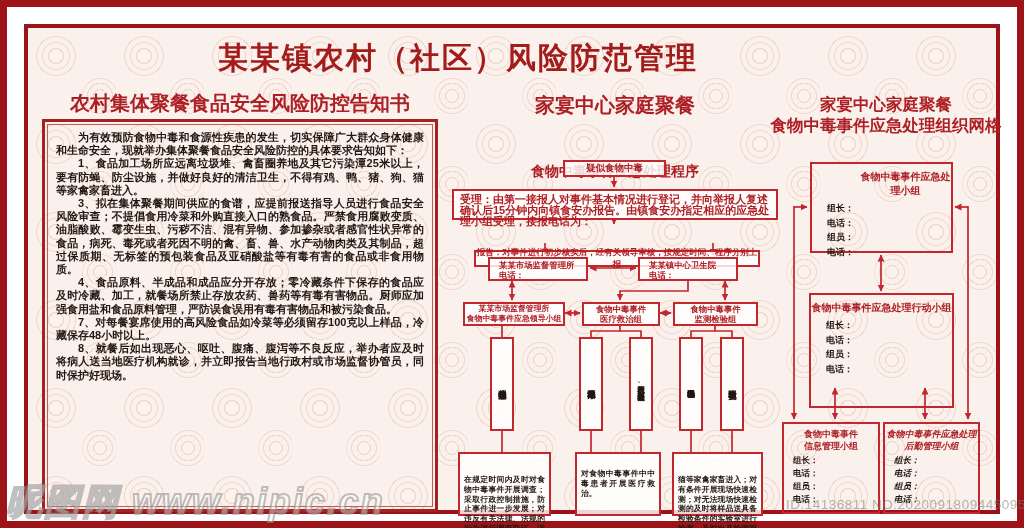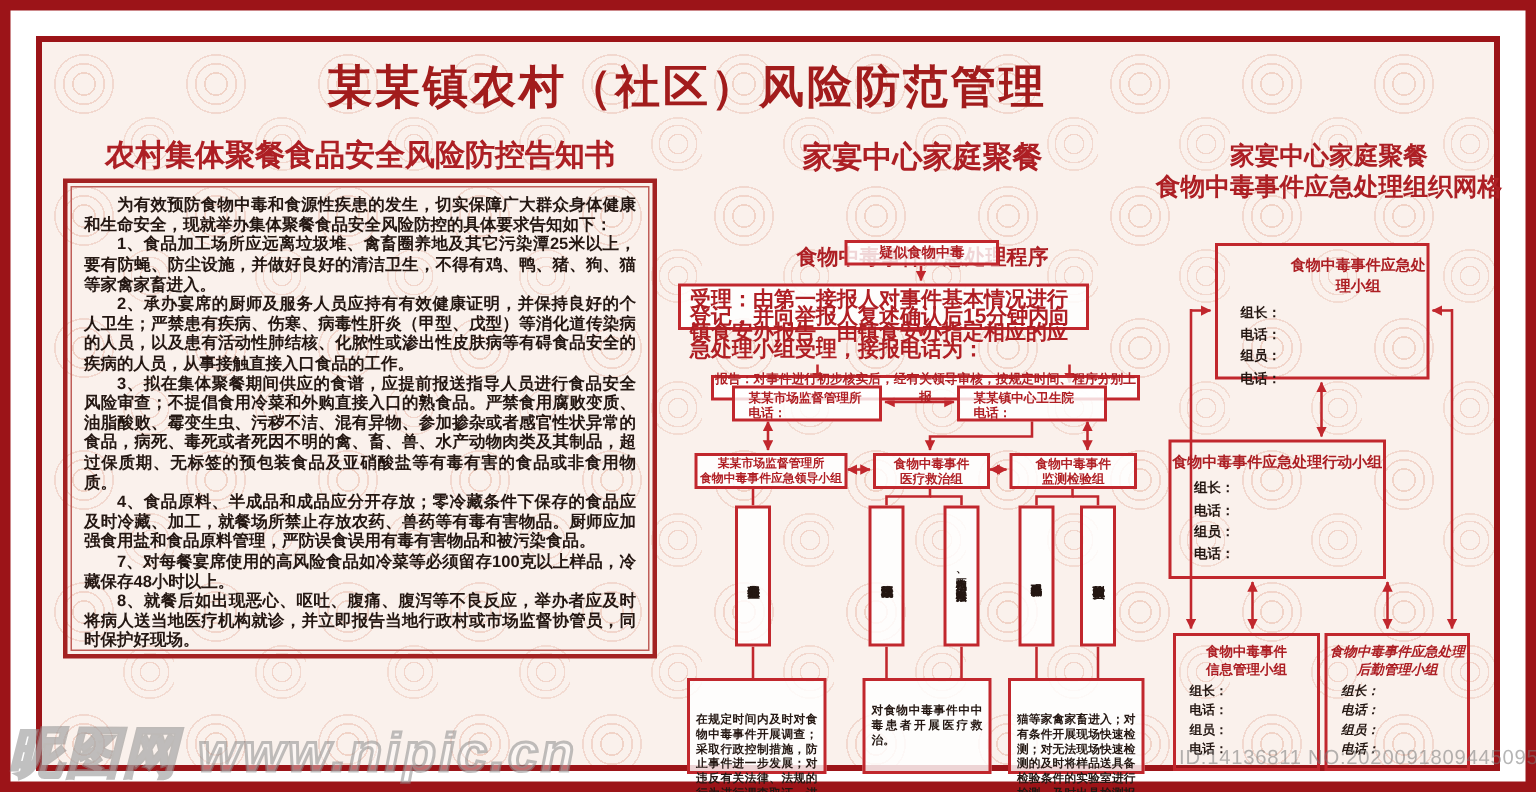--- a/index.html
+++ b/index.html
@@ -11,21 +11,21 @@
        box-sizing:border-box;border:4px solid #9c1418;
        background-color:#faf1ec;
        background-image:
          radial-gradient(circle at 28px 28px, rgba(255,255,255,0) 0 7px, rgba(232,186,170,.55) 7px 8px, rgba(255,255,255,0) 8px 13px, rgba(232,186,170,.5) 13px 14px, rgba(255,255,255,0) 14px 19px, rgba(232,186,170,.45) 19px 20px, rgba(255,255,255,0) 20px),
          radial-gradient(circle at 72px 68px, rgba(255,255,255,0) 0 6px, rgba(232,186,170,.5) 6px 7px, rgba(255,255,255,0) 7px 12px, rgba(232,186,170,.45) 12px 13px, rgba(255,255,255,0) 13px 17px, rgba(232,186,170,.4) 17px 18px, rgba(255,255,255,0) 18px);
        background-size:88px 88px;}
   .abs{position:absolute;box-sizing:border-box;}
   .main-title{left:0;top:38px;width:916px;text-align:center;
        font-size:30px;font-weight:bold;color:#a21c1c;letter-spacing:2px;}
   .col-heading{font-weight:bold;color:#ad1f24;text-align:center;}
-  .notice-box{left:42px;top:119px;width:396px;height:320px;border:3px solid #a32222;}
+  .notice-box{left:42px;top:119px;width:396px;height:393px;border:3px solid #a32222;}
   .notice-inner{position:absolute;left:2px;top:2px;right:2px;bottom:2px;
        border:1px solid #bf5e58;padding:6px 8px 4px 8px;overflow:hidden;}
   .notice-inner p{margin:0;text-indent:2em;text-align:justify;
        font-size:11px;line-height:13.2px;font-weight:bold;color:#241712;}
   .flow-box{position:absolute;box-sizing:border-box;border:2px solid #c1272d;
        background:rgba(255,255,255,.82);color:#b01f24;font-weight:bold;}
   .flow-center{display:flex;align-items:center;justify-content:center;text-align:center;}
   .tall-box{writing-mode:vertical-rl;text-orientation:upright;
        display:flex;align-items:center;justify-content:center;
        font-size:8px;line-height:9px;color:#241712;}
@@ -90,37 +90,36 @@
 </svg>
 
 <div class="abs main-title">某某镇农村（社区）风险防范管理</div>
 
 <div class="abs col-heading" style="left:42px;top:90px;width:396px;font-size:20px;">农村集体聚餐食品安全风险防控告知书</div>
 
 <div class="abs notice-box">
   <div class="notice-inner">
     <p>为有效预防食物中毒和食源性疾患的发生，切实保障广大群众身体健康和生命安全，现就举办集体聚餐食品安全风险防控的具体要求告知如下：</p>
     <p>1、食品加工场所应远离垃圾堆、禽畜圈养地及其它污染潭25米以上，要有防蝇、防尘设施，并做好良好的清洁卫生，不得有鸡、鸭、猪、狗、猫等家禽家畜进入。</p>
-    <p>2、承办宴席的厨师及服务人员应持有有效健康证明，并保持良好的个人卫生；严禁患有疾病、伤寒、病毒性肝炎（甲型、戊型）等消化道传染病的人员，以及患有活动性肺结核、化脓性或渗出性皮肤病等有碍食品安全的疾病的人员，从事接触直接入口食品的工作。</p>
     <p>3、拟在集体聚餐期间供应的食谱，应提前报送指导人员进行食品安全风险审查；不提倡食用冷菜和外购直接入口的熟食品。严禁食用腐败变质、油脂酸败、霉变生虫、污秽不洁、混有异物、参加掺杂或者感官性状异常的食品，病死、毒死或者死因不明的禽、畜、兽、水产动物肉类及其制品，超过保质期、无标签的预包装食品及亚硝酸盐等有毒有害的食品或非食用物质。</p>
     <p>4、食品原料、半成品和成品应分开存放；零冷藏条件下保存的食品应及时冷藏、加工，就餐场所禁止存放农药、兽药等有毒有害物品。厨师应加强食用盐和食品原料管理，严防误食误用有毒有害物品和被污染食品。</p>
     <p>7、对每餐宴席使用的高风险食品如冷菜等必须留存100克以上样品，冷藏保存48小时以上。</p>
     <p>8、就餐后如出现恶心、呕吐、腹痛、腹泻等不良反应，举办者应及时将病人送当地医疗机构就诊，并立即报告当地行政村或市场监督协管员，同时保护好现场。</p>
 
   </div>
 </div>
 
 <div class="abs col-heading" style="left:450px;top:94px;width:330px;font-size:20px;line-height:23px;">
   <div>家宴中心家庭聚餐</div>
 </div>
 <div class="abs col-heading" style="left:450px;top:163px;width:330px;font-size:14px;">食物中毒事件应急处理程序</div>
 
 <div class="flow-box flow-center" style="left:563px;top:160px;width:103px;height:17px;font-size:9.5px;">疑似食物中毒</div>
 
-<div class="flow-box" style="left:452px;top:189px;width:274px;height:31px;font-size:14px;line-height:11px;padding:3px 6px;">受理：由第一接报人对事件基本情况进行登记，并向举报人复述确认后15分钟内向镇食安办报告。由镇食安办指定相应的应急处理小组受理，接报电话为：</div>
+<div class="flow-box" style="left:452px;top:189px;width:326px;height:31px;font-size:11px;line-height:11px;padding:3px 6px;">受理：由第一接报人对事件基本情况进行登记，并向举报人复述确认后15分钟内向镇食安办报告。由镇食安办指定相应的应急处理小组受理，接报电话为：</div>
 
 <div class="flow-box flow-center" style="left:474px;top:226px;width:286px;height:17px;font-size:8.5px;margin-top:24px;">报告：对事件进行初步核实后，经有关领导审核，按规定时间、程序分别上报</div>
 
 <div class="flow-box" style="left:488px;top:257px;width:100px;height:24px;font-size:8.4px;line-height:10px;padding:1px 0 0 9px;">
   <div>某某市场监督管理所</div>
   <div>电话：</div>
 </div>
 <div class="flow-box" style="left:638px;top:257px;width:100px;height:24px;font-size:8.4px;line-height:10px;padding:1px 0 0 9px;">
   <div>某某镇中心卫生院</div>
   <div>电话：</div>
@@ -155,21 +154,21 @@
 </div>
 
 <div class="rgroup" style="left:810px;top:162px;width:143px;height:91px;">
   <div class="g-title" style="font-size:10px;margin-top:6px;padding-left:48px;">食物中毒事件应急处理小组</div>
   <div class="g-field" style="font-size:9px;line-height:14.5px;margin:3px 0 0 15px;">组长：</div>
   <div class="g-field" style="font-size:9px;line-height:14.5px;margin-left:15px;">电话：</div>
   <div class="g-field" style="font-size:9px;line-height:14.5px;margin-left:15px;">组员：</div>
   <div class="g-field" style="font-size:9px;line-height:14.5px;margin-left:15px;">电话：</div>
 </div>
 
-<div class="rgroup" style="left:779px;top:293px;width:145px;height:93px;">
+<div class="rgroup" style="left:809px;top:293px;width:145px;height:115px;">
   <div class="g-title" style="font-size:10px;margin-top:6px;">食物中毒事件应急处理行动小组</div>
   <div class="g-field" style="font-size:9px;line-height:14.5px;margin:3px 0 0 15px;">组长：</div>
   <div class="g-field" style="font-size:9px;line-height:14.5px;margin-left:15px;">电话：</div>
   <div class="g-field" style="font-size:9px;line-height:14.5px;margin-left:15px;">组员：</div>
   <div class="g-field" style="font-size:9px;line-height:14.5px;margin-left:15px;">电话：</div>
 </div>
 
 <div class="rgroup" style="left:782px;top:422px;width:98px;height:92px;">
   <div class="g-title" style="font-size:9px;line-height:11.5px;margin-top:5px;">
     <div>食物中毒事件</div>

